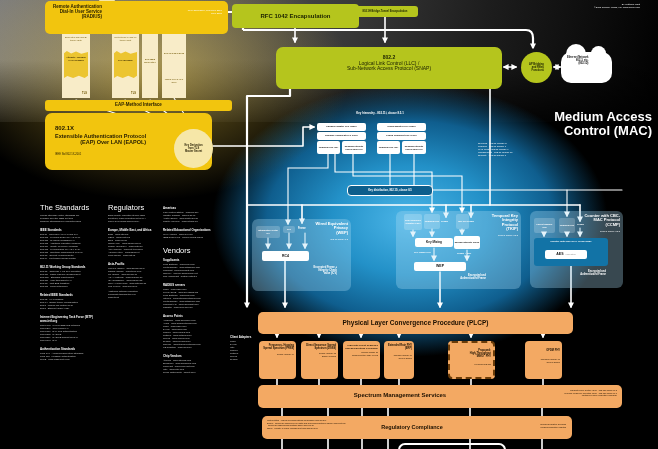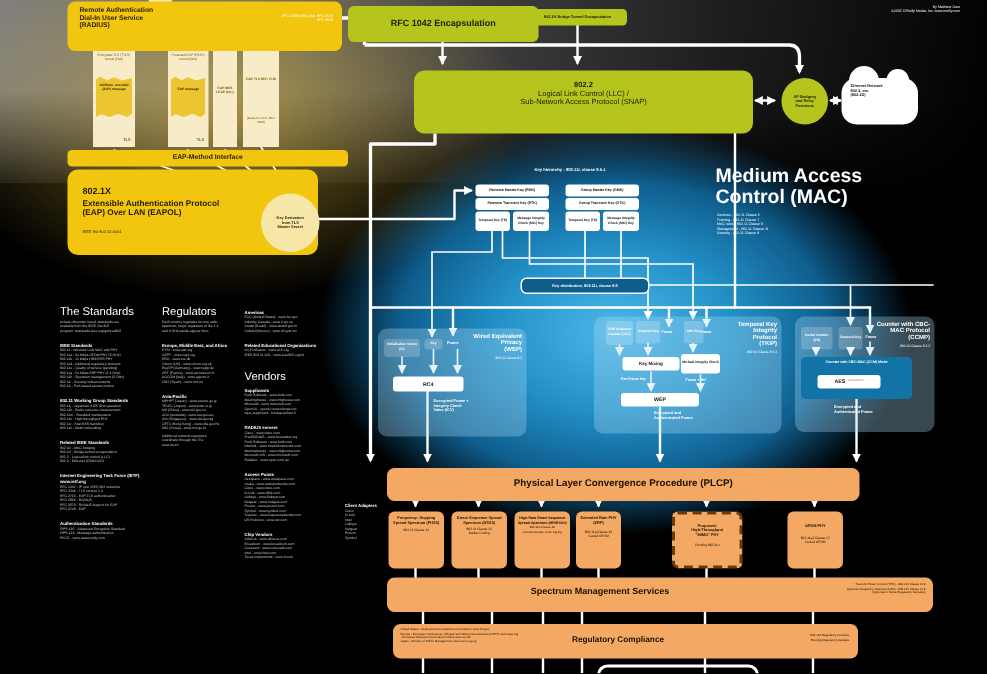--- a/index.html
+++ b/index.html
@@ -1,19 +1,19 @@
 <!DOCTYPE html>
 <html><head>
 <meta charset="utf-8">
 <style>
   html,body{margin:0;padding:0;background:#000;}
   #stage{position:relative;width:658px;height:449px;overflow:hidden;background:#000;
          font-family:"Liberation Sans","DejaVu Sans",sans-serif;}
   .abs{position:absolute;}
-  .pre{white-space:pre-line;}
+  .pre{white-space:pre-line;text-align:right;}
   
   .topband{left:0;top:0;width:658px;height:122px;
     background:linear-gradient(100deg,#7d7d7d 0%,#565656 30%,#1d1d1d 72%,#000 100%);}
   .topband-fade{left:0;top:60px;width:658px;height:62px;
     background:linear-gradient(180deg,rgba(0,0,0,0),rgba(0,0,0,.85));}
   .blueglow{left:150px;top:40px;width:520px;height:360px;
     background:radial-gradient(ellipse 50% 50% at 50% 50%,#4cb6e8 0%,#2391c8 30%,#0f5e8e 55%,rgba(2,20,35,0) 76%);}
   .yellowglow{left:-50px;top:-50px;width:400px;height:250px;
     background:radial-gradient(closest-side,rgba(250,210,70,.5),rgba(250,210,70,0));}
   

